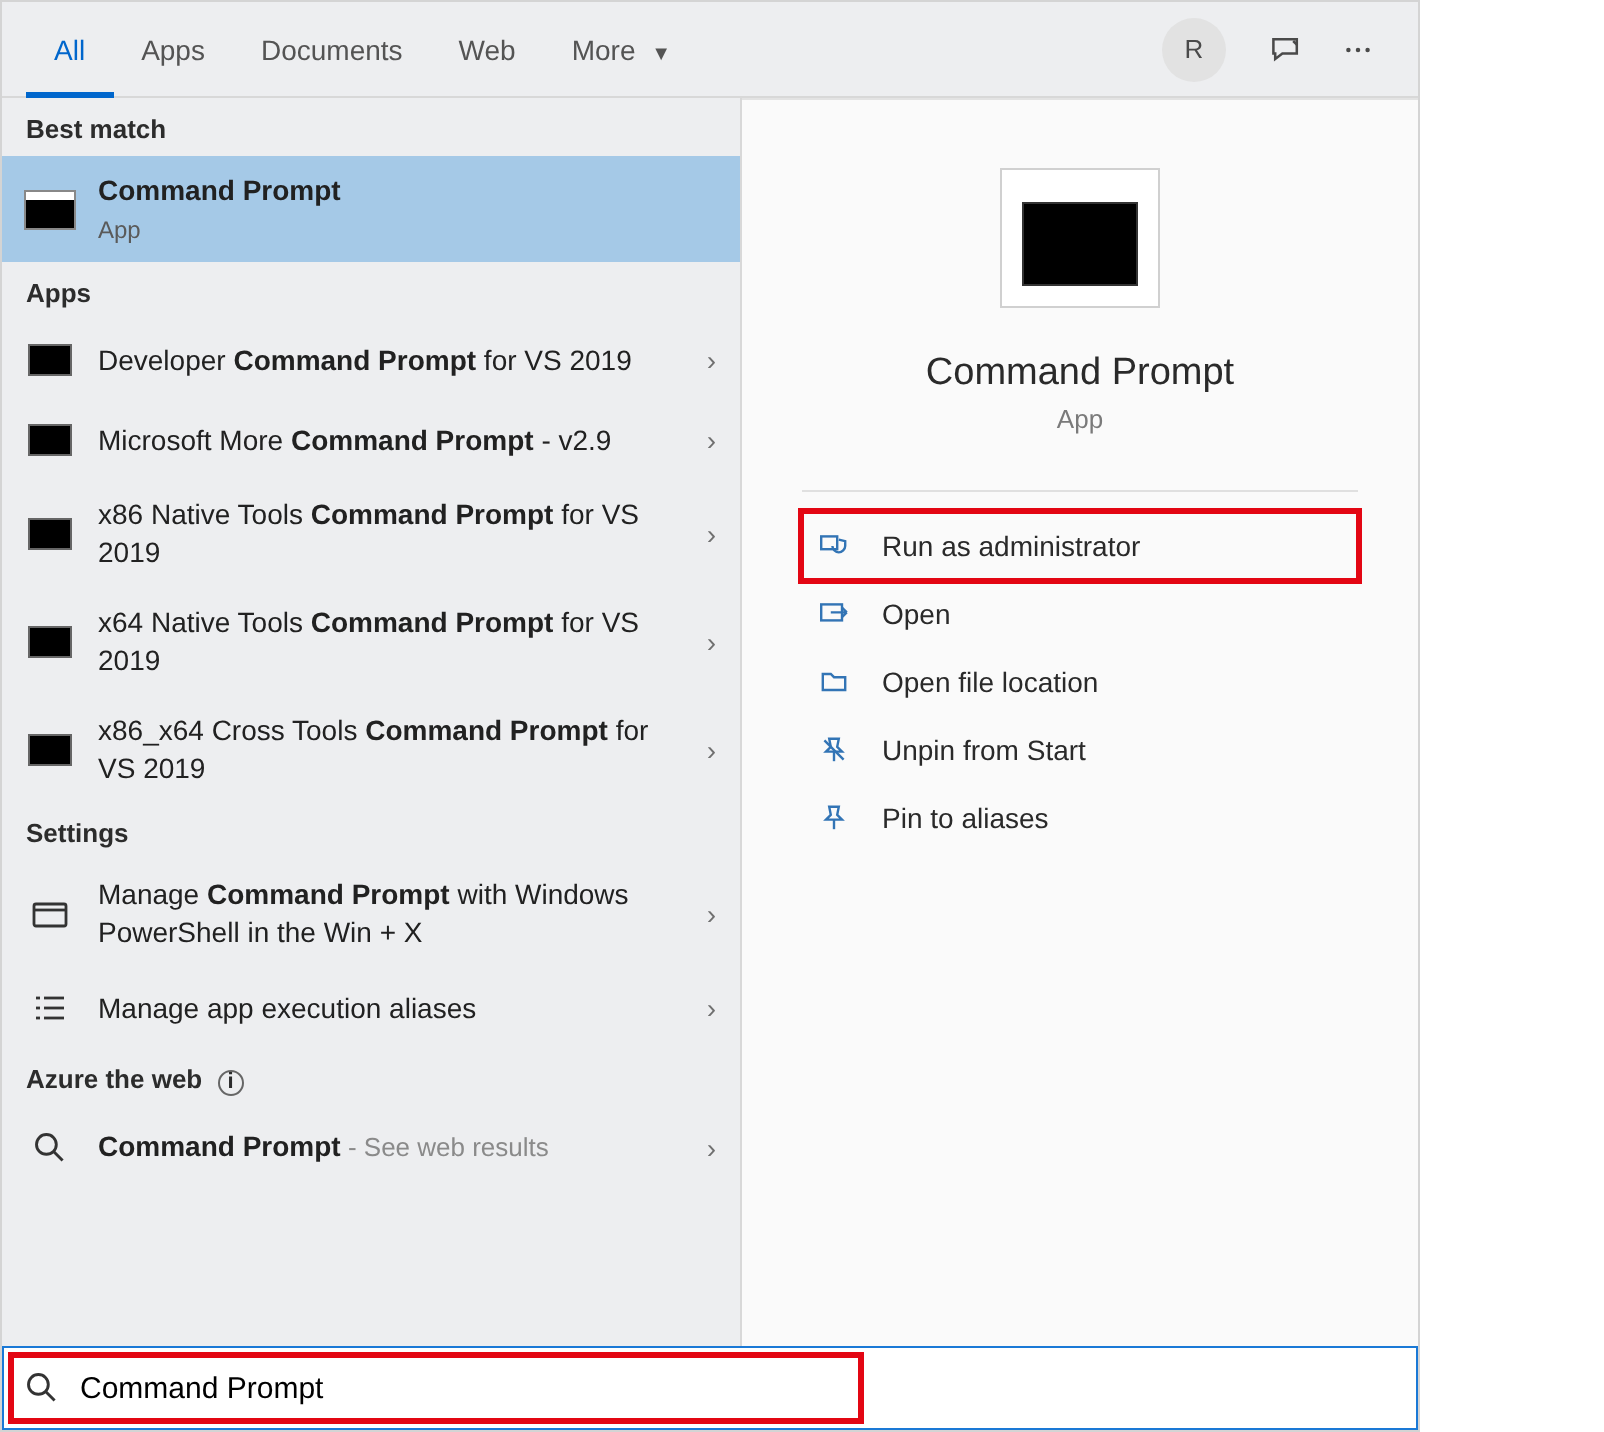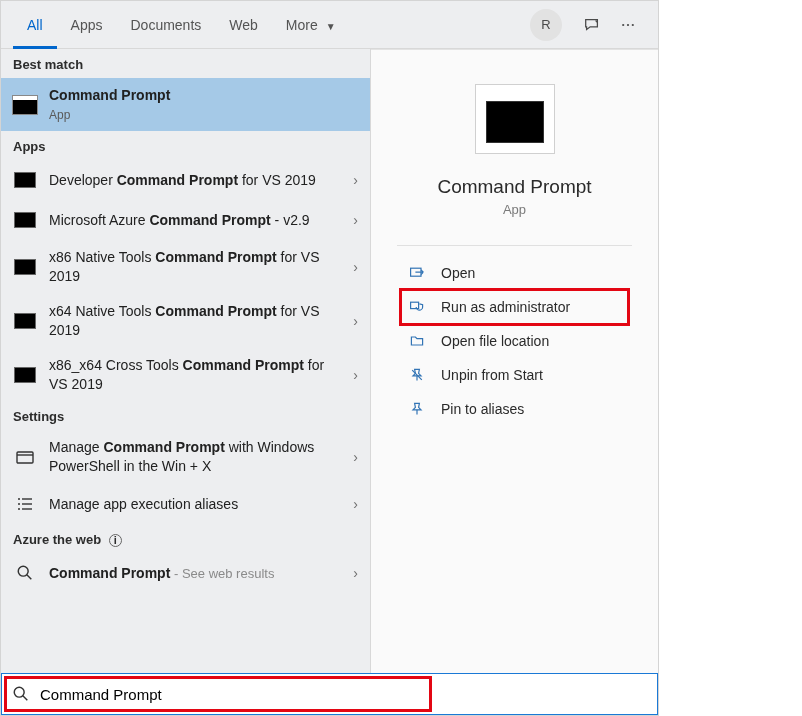--- a/index.html
+++ b/index.html
@@ -5,21 +5,21 @@
   * { box-sizing: border-box; margin: 0; padding: 0; }
   body {
     font-family: "Segoe UI", Arial, sans-serif;
     font-size: 14px;
     color: #1a1a1a;
     background: #fff;
     width: 802px;
     height: 716px;
     overflow: hidden;
   }
-  .window { width: 659px; height: 716px; display: flex; flex-direction: column; border: 1px solid #d4d4d4; }
+  .window { width: 710px; height: 716px; display: flex; flex-direction: column; border: 1px solid #d4d4d4; }
   .tabbar {
     height: 48px; background: #edeef0; display: flex; align-items: center;
     padding: 0 12px; border-bottom: 1px solid #d8d8d8; position: relative;
   }
   .tab { padding: 0 14px; height: 48px; line-height: 48px; color: #545454; cursor: pointer; }
   .tab.active { color: #0066cc; border-bottom: 3px solid #0066cc; }
   .tab .arrow { font-size: 10px; margin-left: 4px; }
   .tb-spacer { flex:1; }
   .avatar { width:32px; height:32px; border-radius:50%; background:#e2e2e2; display:flex; align-items:center; justify-content:center; font-size:13px; color:#4a4a4a; margin-right:12px; cursor:pointer; }
   .feedback-icon, .more-icon { width:20px; height:20px; display:flex; align-items:center; justify-content:center; margin: 0 8px; cursor:pointer; color:#4a4a4a;}
@@ -121,21 +121,21 @@
           <div class="title"><span>Developer </span><b>Command Prompt</b><span> for VS 2019</span></div>
         </div>
         <div class="chev">›</div>
       </div>
 
       <div class="result-item">
         <div class="icon-box">
             <div class="cmd-icon-small"></div>
           </div>
         <div class="result-text">
-          <div class="title"><span>Microsoft Azure </span><b>Command Prompt</b><span> - v2.9</span></div>
+          <div class="title"><span>Microsoft More </span><b>Command Prompt</b><span> - v2.9</span></div>
         </div>
         <div class="chev">›</div>
       </div>
 
       <div class="result-item">
         <div class="icon-box">
             <div class="cmd-icon-small"></div>
           </div>
         <div class="result-text">
           <div class="title"><span>x86 Native Tools </span><b>Command Prompt</b><span> for VS 2019</span></div>
@@ -218,37 +218,37 @@
     <div class="right">
       <div class="preview">
         <div class="preview-thumb-wrap">
           <div class="preview-thumb"></div>
         </div>
         <div class="preview-title">Command Prompt</div>
         <div class="preview-sub">App</div>
         <hr class="preview-sep">
       </div>
       <div class="actions">
+        <div class="action highlighted">
+          <span class="a-icon">
+            <svg viewBox="0 0 20 20" width="18" height="16" fill="none" stroke="currentColor" stroke-width="1.5">
+                <rect x="2" y="4" width="10" height="8"></rect>
+                <path d="M13 6l4 1v3c0 2-2 4-4 4s-4-2-4-4"></path>
+              </svg>
+          </span>
+          <span>Run as administrator</span>
+        </div>
         <div class="action">
           <span class="a-icon">
             <svg viewBox="0 0 20 20" width="18" height="16" fill="none" stroke="currentColor" stroke-width="1.5">
                 <rect x="2" y="4" width="13" height="10"></rect>
                 <path d="M8 9h10m0 0l-3-3m3 3l-3 3"></path>
               </svg>
           </span>
           <span>Open</span>
-        </div>
-        <div class="action highlighted">
-          <span class="a-icon">
-            <svg viewBox="0 0 20 20" width="18" height="16" fill="none" stroke="currentColor" stroke-width="1.5">
-                <rect x="2" y="4" width="10" height="8"></rect>
-                <path d="M13 6l4 1v3c0 2-2 4-4 4s-4-2-4-4"></path>
-              </svg>
-          </span>
-          <span>Run as administrator</span>
         </div>
         <div class="action">
           <span class="a-icon">
             <svg viewBox="0 0 20 20" width="18" height="16" fill="none" stroke="currentColor" stroke-width="1.5">
                 <path d="M3 5h5l2 2h7v8H3z"></path>
               </svg>
           </span>
           <span>Open file location</span>
         </div>
         <div class="action">

